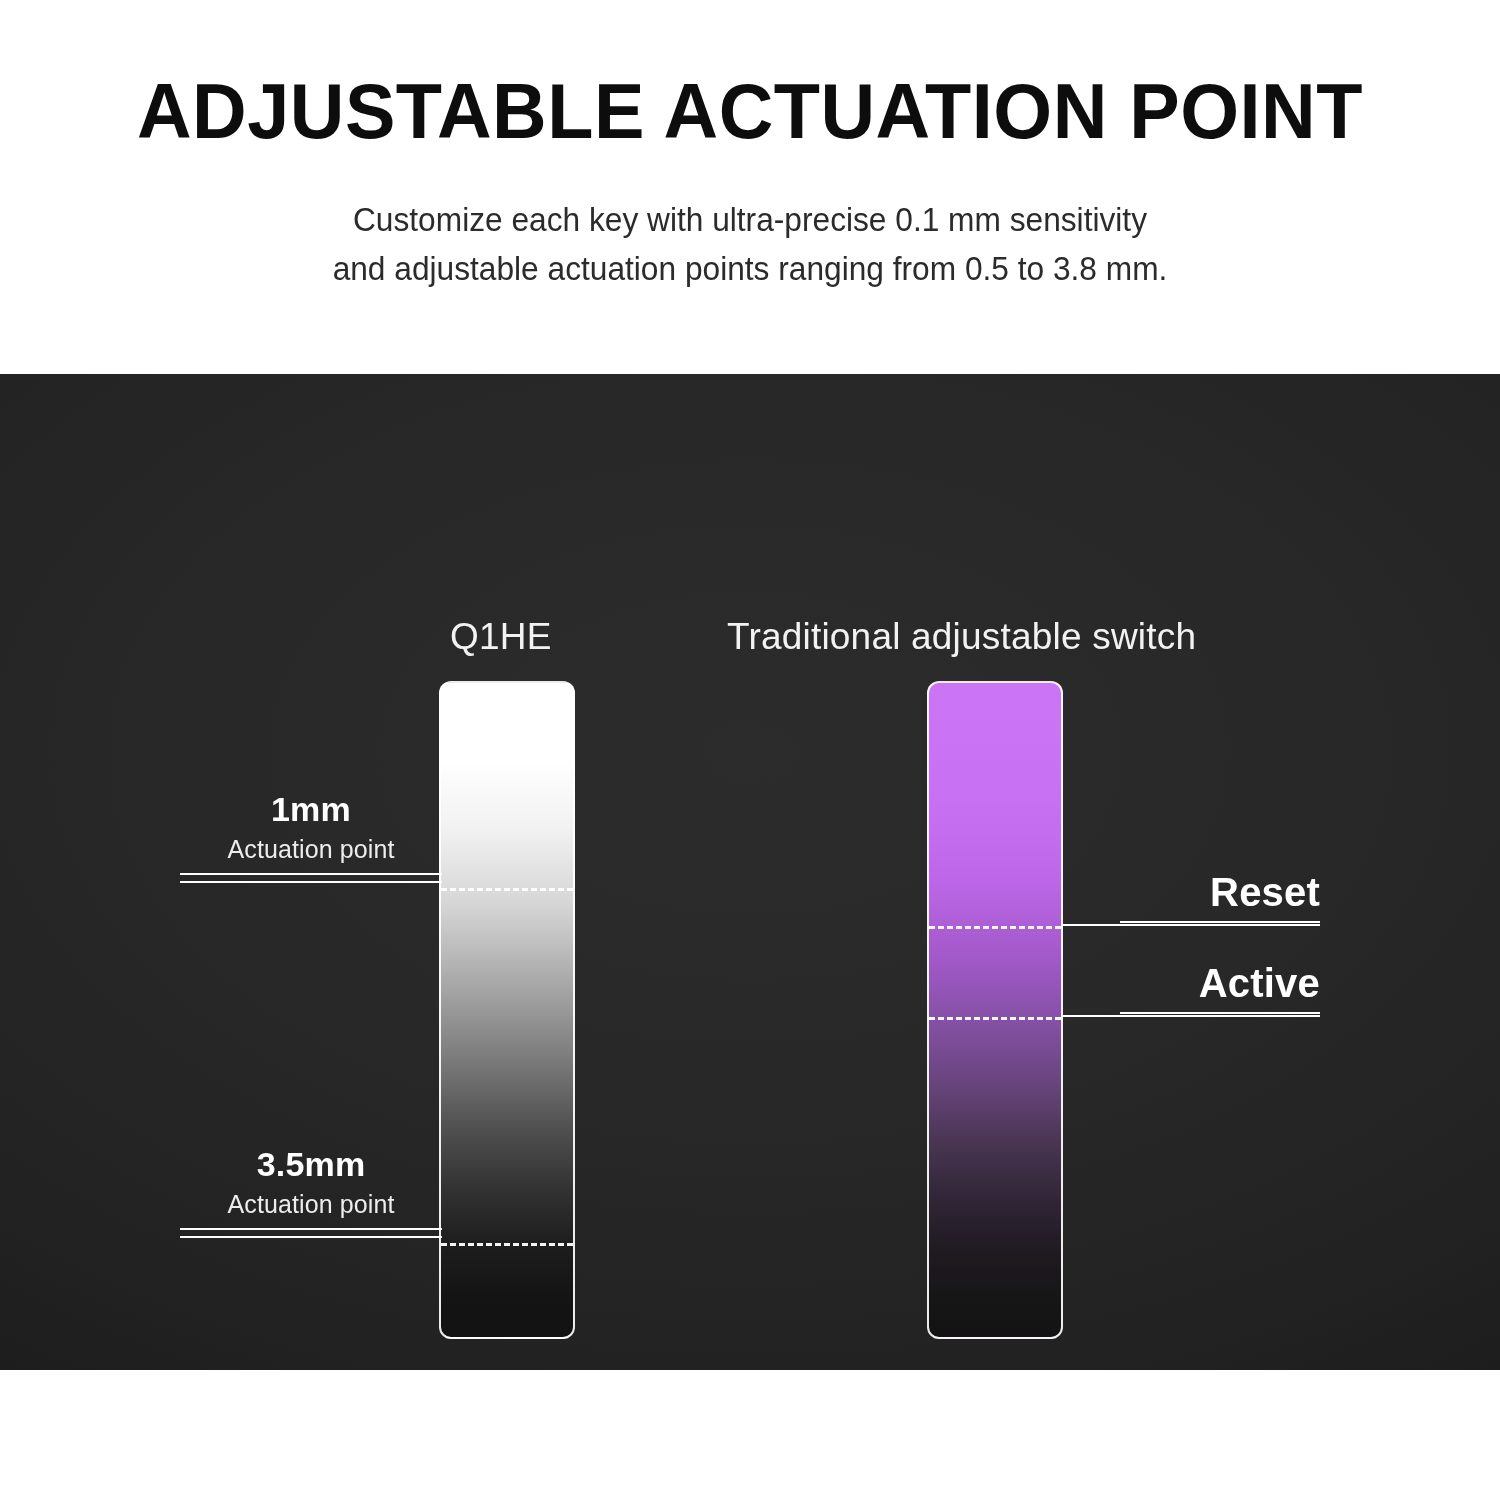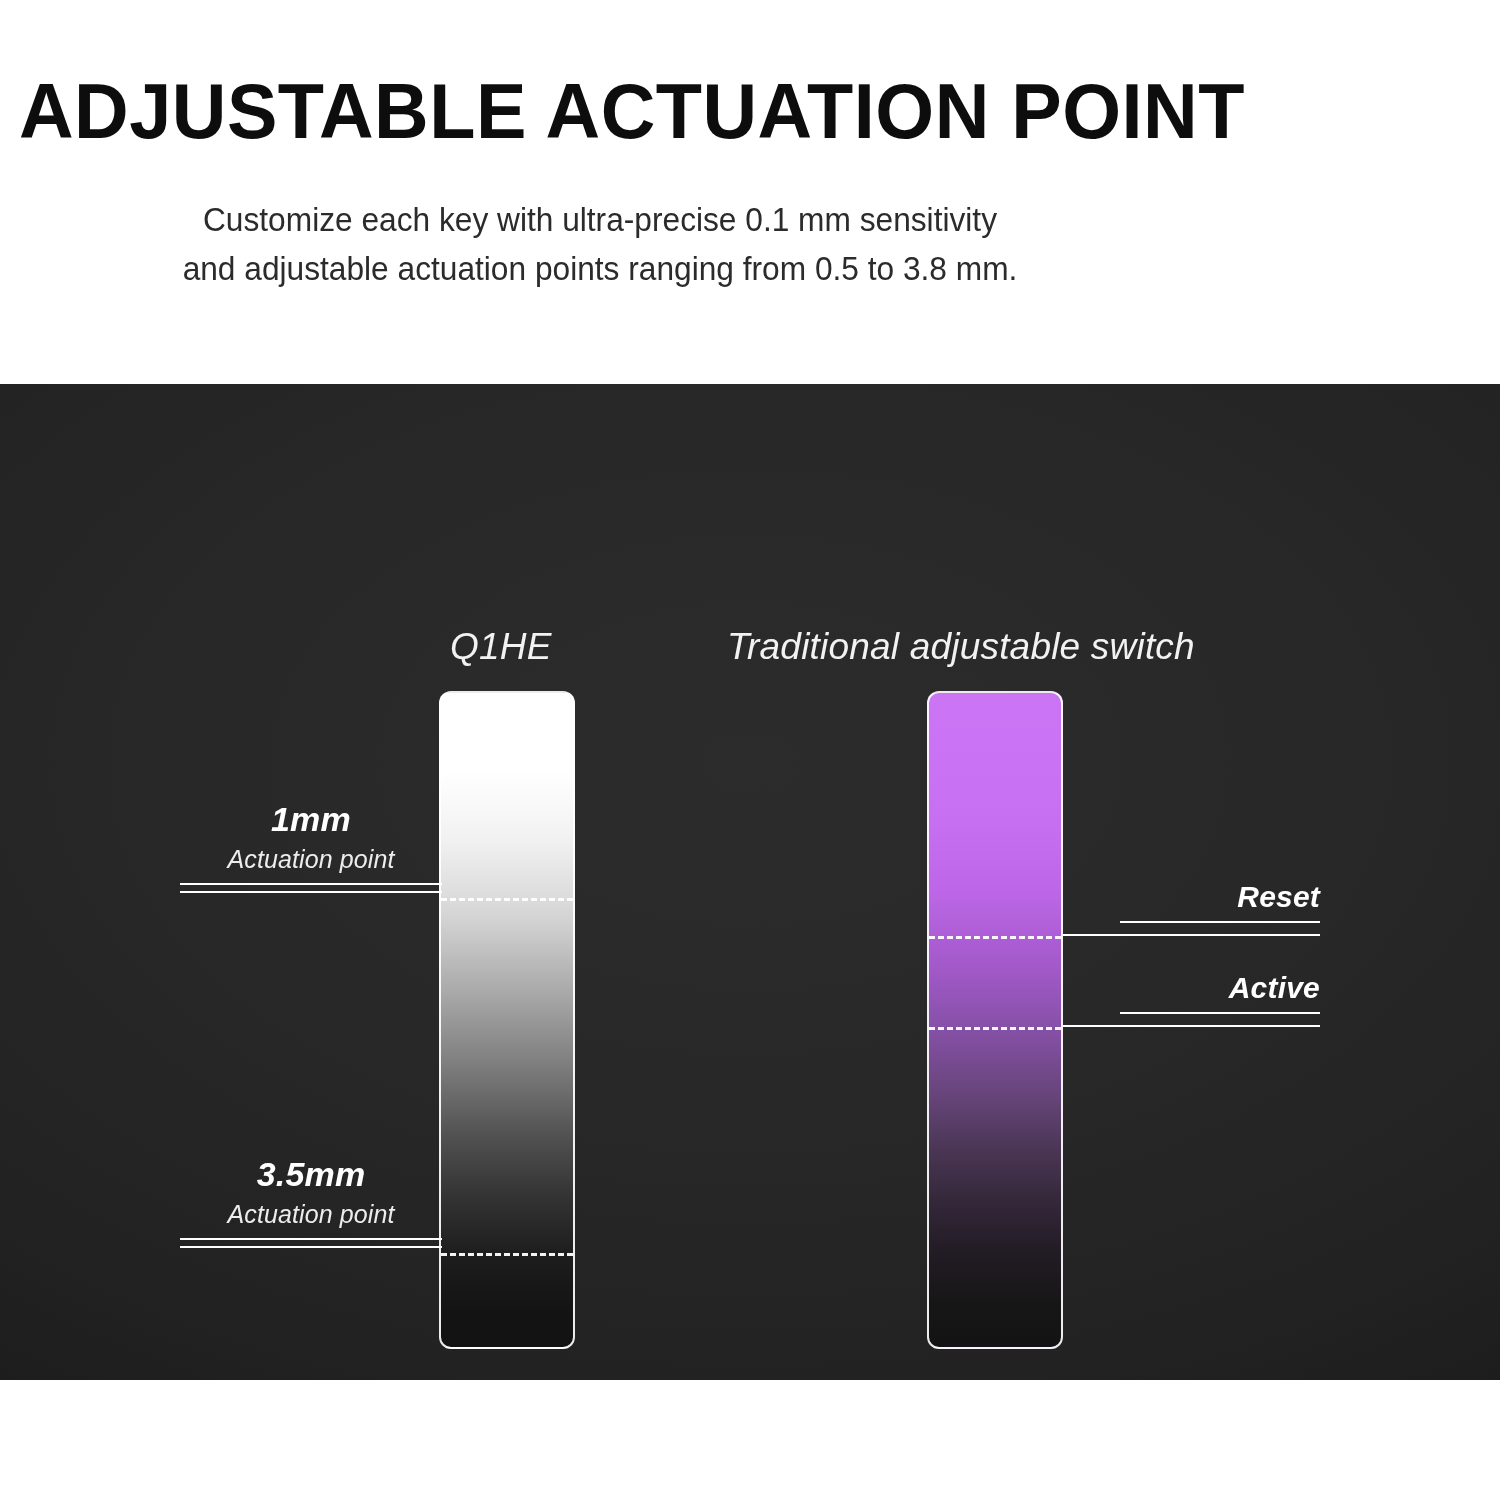--- a/index.html
+++ b/index.html
@@ -11,21 +11,21 @@
   }
 
   
   .banner{
     position:absolute;
     left:0; top:0;
     width:1500px; height:363px;
     background:#ffffff;
     display:flex;
     flex-direction:column;
-    align-items:flex-start;
+    align-items:center;
   }
   .banner-title{
     margin-top:72px;
     font-size:78px;
     font-weight:700;
     letter-spacing:0.5px;
     color:#0d0d0d;
     line-height:1;
     transform:scaleX(0.97);
     white-space:nowrap;
@@ -38,31 +38,30 @@
     line-height:1.48;
     text-align:center;
     width:1200px;
     transform:scaleX(0.96);
   }
   .banner-sub span{ display:block; }
 
   
   .stage{
     position:absolute;
-    left:0; top:384px;
+    left:0; top:374px;
     width:1500px; height:996px;
     background:
       radial-gradient(ellipse 120% 110% at 50% 38%,
         #2c2c2c 0%,
         #282828 32%,
         #222222 58%,
         #191919 80%,
         #121212 100%);
     overflow:hidden;
-    font-style:italic;
   }
 
   
   .col-head{
     position:absolute;
     font-size:37px;
     font-weight:500;
     color:#f2f2f2;
     white-space:nowrap;
     letter-spacing:0.2px;
@@ -154,21 +153,21 @@
   }
 
   
   .callout-right{
     position:absolute;
     right:180px;
     width:200px;
     text-align:right;
   }
   .callout-right .val{
-    font-size:30px;
+    font-size:40px;
     font-weight:700;
     color:#ffffff;
     line-height:1.05;
     letter-spacing:0.2px;
   }
   .callout-right .rule{
     margin-top:8px;
     width:200px;
     height:0;
     border-top:2.5px solid #ffffff;

